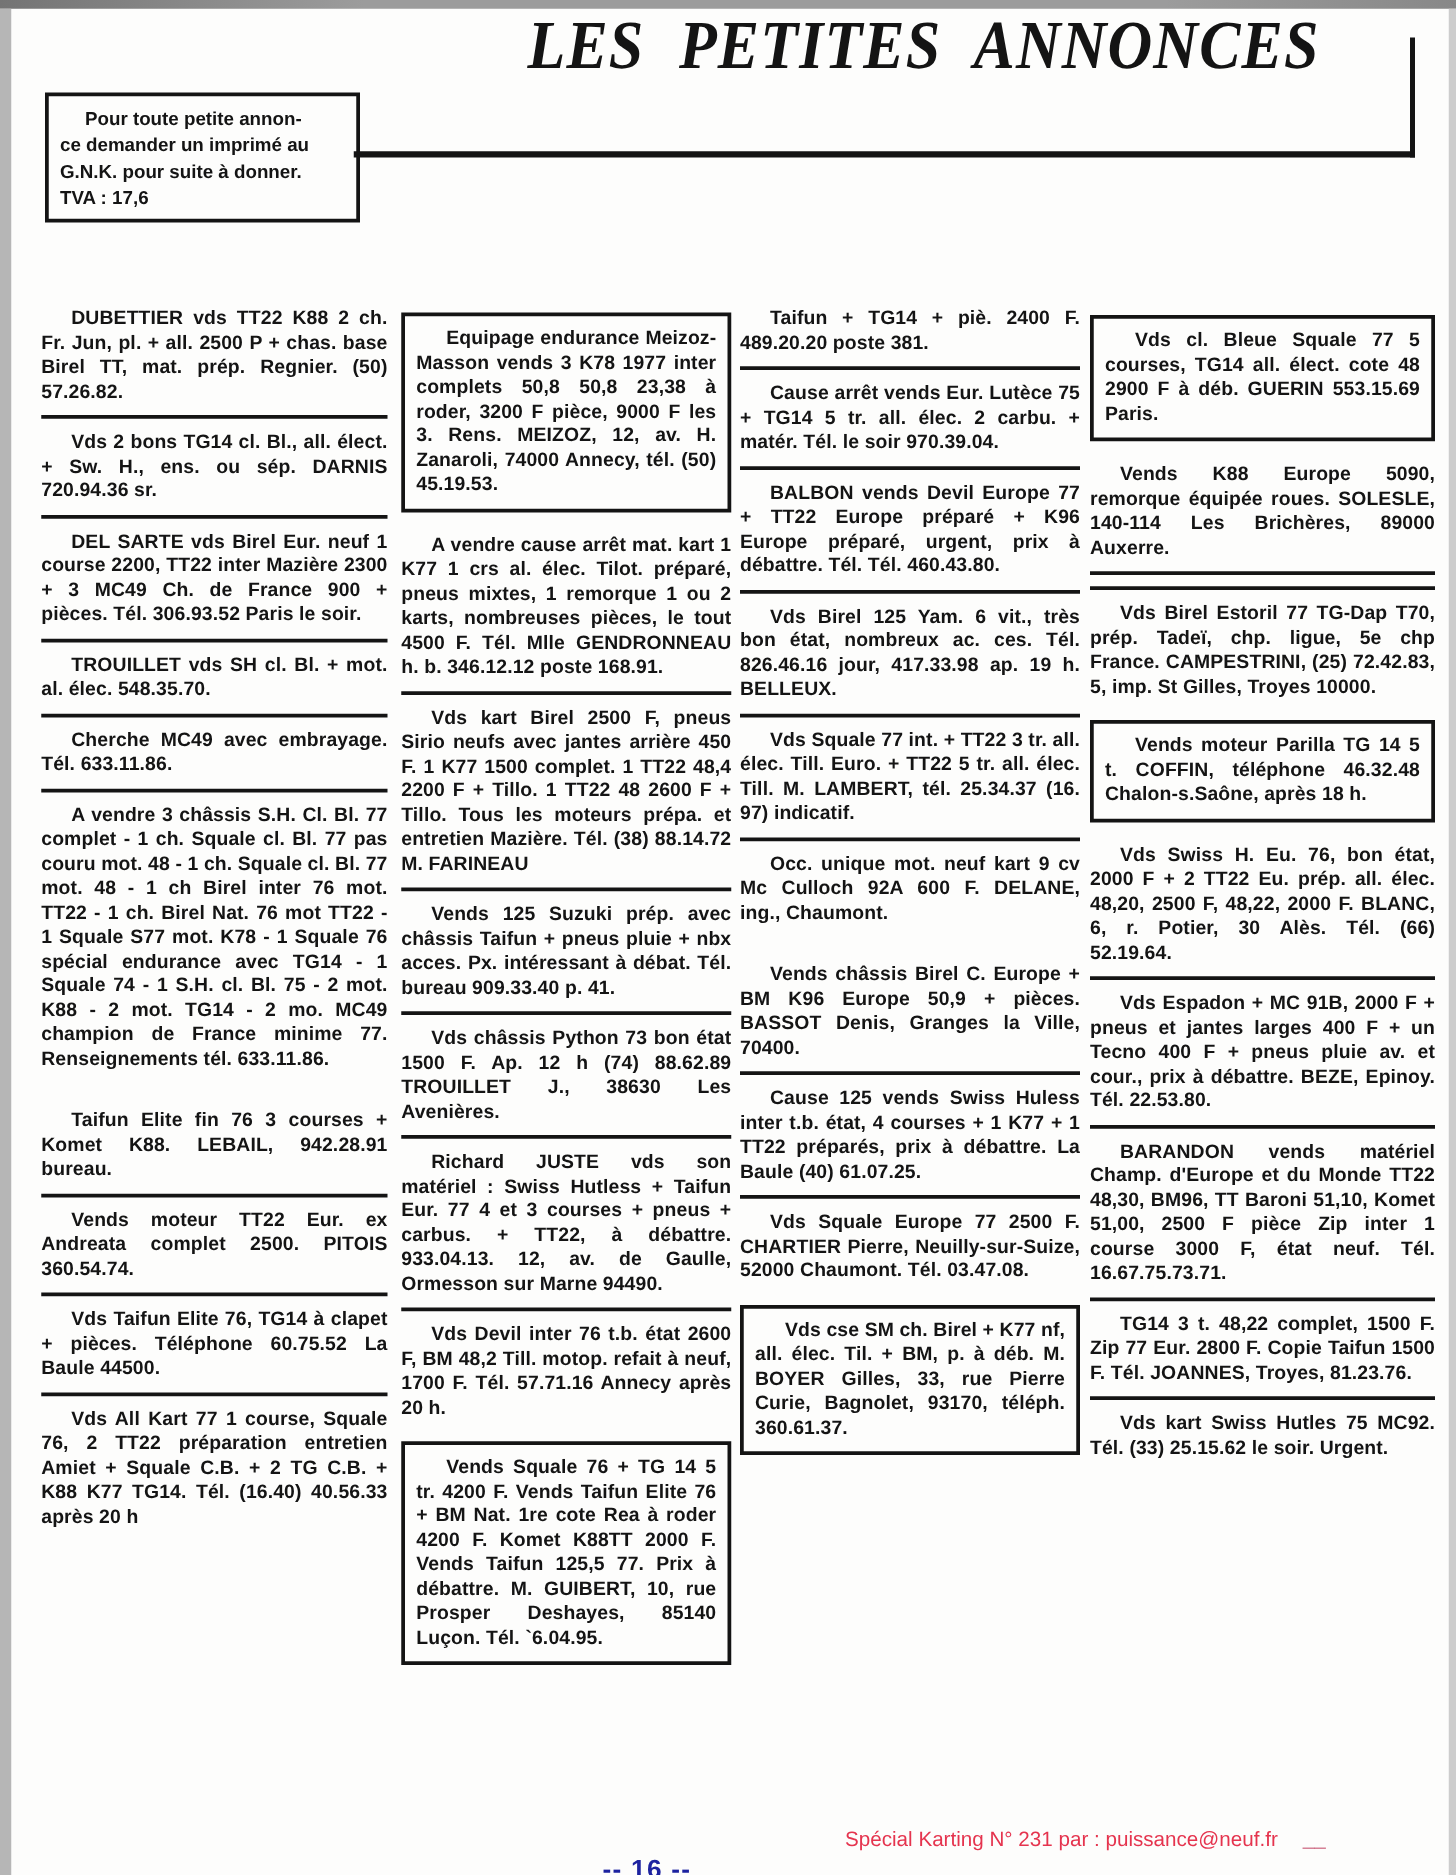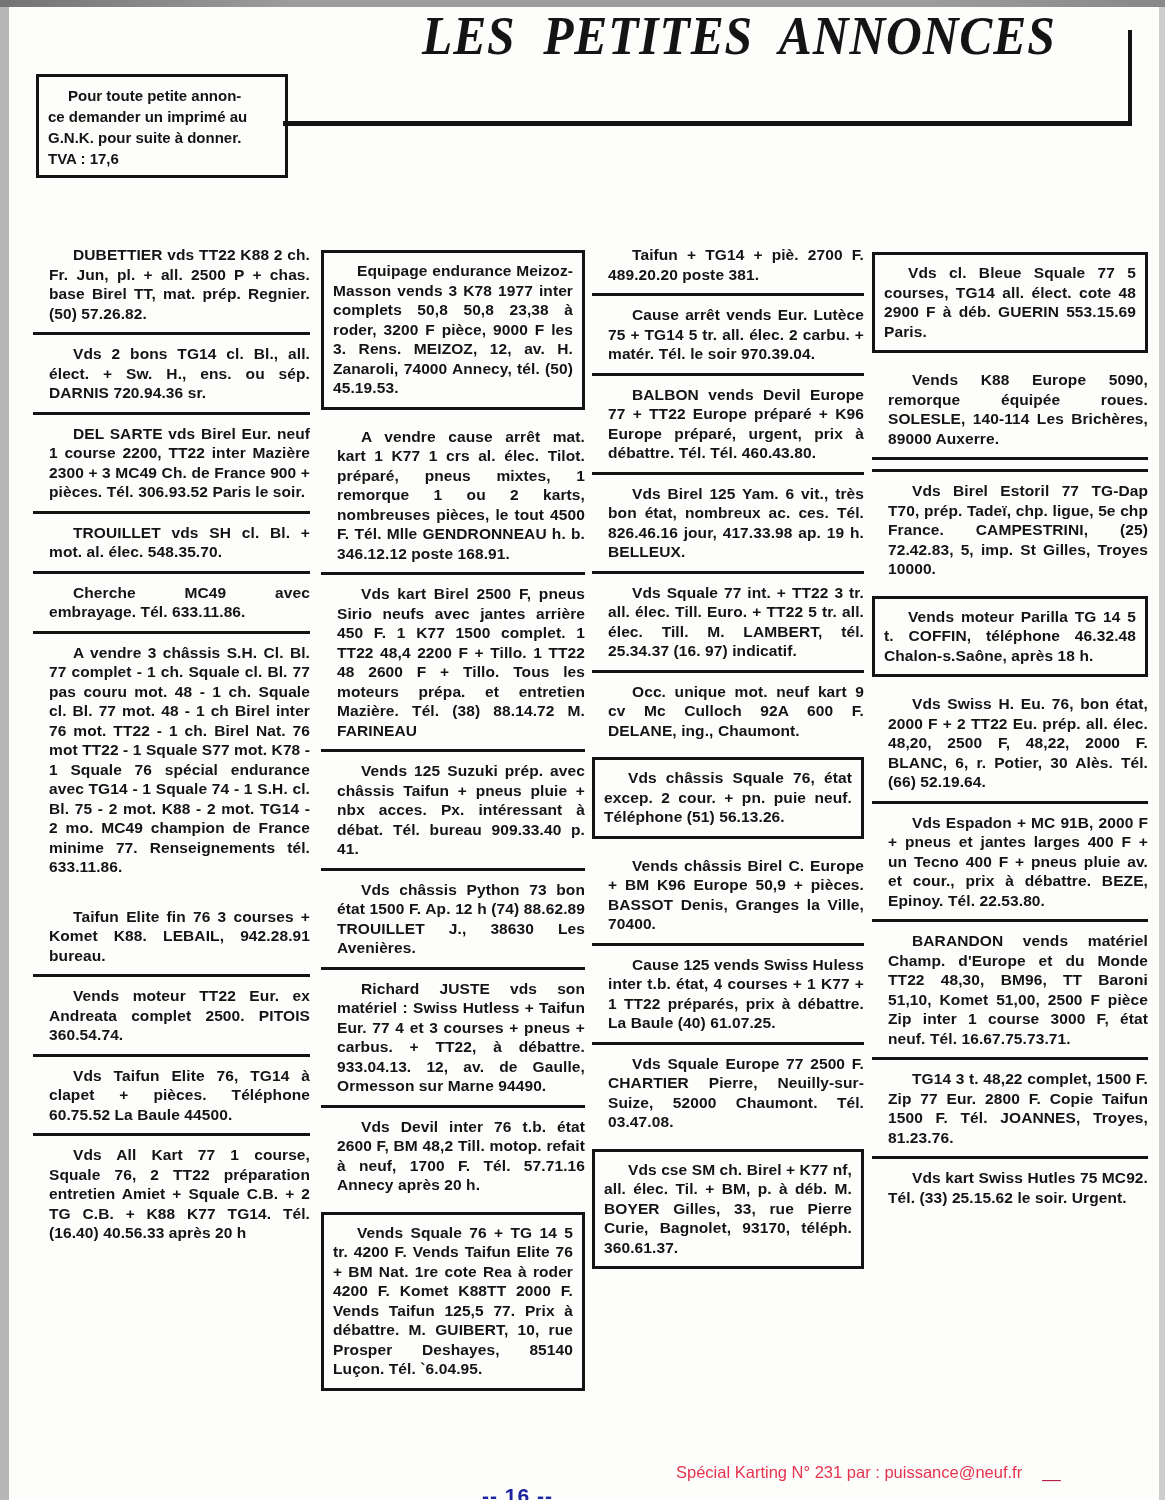--- a/index.html
+++ b/index.html
@@ -27,30 +27,30 @@
     white-space:pre-line;text-indent:20px;}
 
   
   .col{position:absolute;top:245px;}
   .col1{left:33px;width:277px;}
   .col2{left:321px;width:264px;top:248px;}
   .col3{left:592px;width:272px;}
   .col4{left:872px;width:276px;top:250px;}
 
   .ad{font-weight:bold;font-size:15.5px;line-height:19.5px;text-align:justify;text-indent:24px;
-    letter-spacing:.1px;margin-left:16px;}
+    letter-spacing:.1px;}
   .ad.boxed{border:3px solid var(--ink);padding:8px 9px 9px;margin:2px 0 2px;}
   .rule{border-top:3px solid var(--ink);margin:9px 0;}
   .gap{height:15px;}
 
   
   .pagenum{position:absolute;left:482px;top:1484px;font-weight:bold;font-size:21px;
     letter-spacing:1px;color:var(--blue);}
   .credit{position:absolute;left:676px;top:1463px;font-size:16.5px;color:var(--red);white-space:nowrap;}
-  .credit .mark{color:var(--darkred);margin-left:20px;font-weight:normal;margin-top:27px;}
+  .credit .mark{color:var(--darkred);margin-left:20px;font-weight:bold;margin-top:27px;}
 </style>
 </head>
 <body>
 
 <div class="page">
   <div class="edge-top"></div>
   <div class="edge-left"></div>
   <div class="edge-right"></div>
 
   <header>
@@ -96,33 +96,32 @@
         <div class="rule"></div>
         <div class="ad">Vds châssis Python 73 bon état 1500 F. Ap. 12 h (74) 88.62.89 TROUILLET J., 38630 Les Avenières.</div>
         <div class="rule"></div>
         <div class="ad">Richard JUSTE vds son matériel : Swiss Hutless + Taifun Eur. 77 4 et 3 courses + pneus + carbus. + TT22, à débattre. 933.04.13. 12, av. de Gaulle, Ormesson sur Marne 94490.</div>
         <div class="rule"></div>
         <div class="ad">Vds Devil inter 76 t.b. état 2600 F, BM 48,2 Till. motop. refait à neuf, 1700 F. Tél. 57.71.16 Annecy après 20 h.</div>
         <div class="gap"></div>
         <div class="ad boxed">Vends Squale 76 + TG 14 5 tr. 4200 F. Vends Taifun Elite 76 + BM Nat. 1re cote Rea à roder 4200 F. Komet K88TT 2000 F. Vends Taifun 125,5 77. Prix à débattre. M. GUIBERT, 10, rue Prosper Deshayes, 85140 Luçon. Tél. `6.04.95.</div>
       </div>
     <div class="col col3">
-        <div class="ad">Taifun + TG14 + piè. 2700 F. 489.20.20 poste 381.</div>
+        <div class="ad">Taifun + TG14 + piè. 2400 F. 489.20.20 poste 381.</div>
         <div class="rule"></div>
         <div class="ad">Cause arrêt vends Eur. Lutèce 75 + TG14 5 tr. all. élec. 2 carbu. + matér. Tél. le soir 970.39.04.</div>
         <div class="rule"></div>
         <div class="ad">BALBON vends Devil Europe 77 + TT22 Europe préparé + K96 Europe préparé, urgent, prix à débattre. Tél. Tél. 460.43.80.</div>
         <div class="rule"></div>
         <div class="ad">Vds Birel 125 Yam. 6 vit., très bon état, nombreux ac. ces. Tél. 826.46.16 jour, 417.33.98 ap. 19 h. BELLEUX.</div>
         <div class="rule"></div>
         <div class="ad">Vds Squale 77 int. + TT22 3 tr. all. élec. Till. Euro. + TT22 5 tr. all. élec. Till. M. LAMBERT, tél. 25.34.37 (16. 97) indicatif.</div>
         <div class="rule"></div>
         <div class="ad">Occ. unique mot. neuf kart 9 cv Mc Culloch 92A 600 F. DELANE, ing., Chaumont.</div>
         <div class="gap"></div>
-        <div class="ad boxed">Vds châssis Squale 76, état excep. 2 cour. + pn. puie neuf. Téléphone (51) 56.13.26.</div>
         <div class="gap"></div>
         <div class="ad">Vends châssis Birel C. Europe + BM K96 Europe 50,9 + pièces. BASSOT Denis, Granges la Ville, 70400.</div>
         <div class="rule"></div>
         <div class="ad">Cause 125 vends Swiss Huless inter t.b. état, 4 courses + 1 K77 + 1 TT22 préparés, prix à débattre. La Baule (40) 61.07.25.</div>
         <div class="rule"></div>
         <div class="ad">Vds Squale Europe 77 2500 F. CHARTIER Pierre, Neuilly-sur-Suize, 52000 Chaumont. Tél. 03.47.08.</div>
         <div class="gap"></div>
         <div class="ad boxed">Vds cse SM ch. Birel + K77 nf, all. élec. Til. + BM, p. à déb. M. BOYER Gilles, 33, rue Pierre Curie, Bagnolet, 93170, téléph. 360.61.37.</div>
       </div>
     <div class="col col4">

